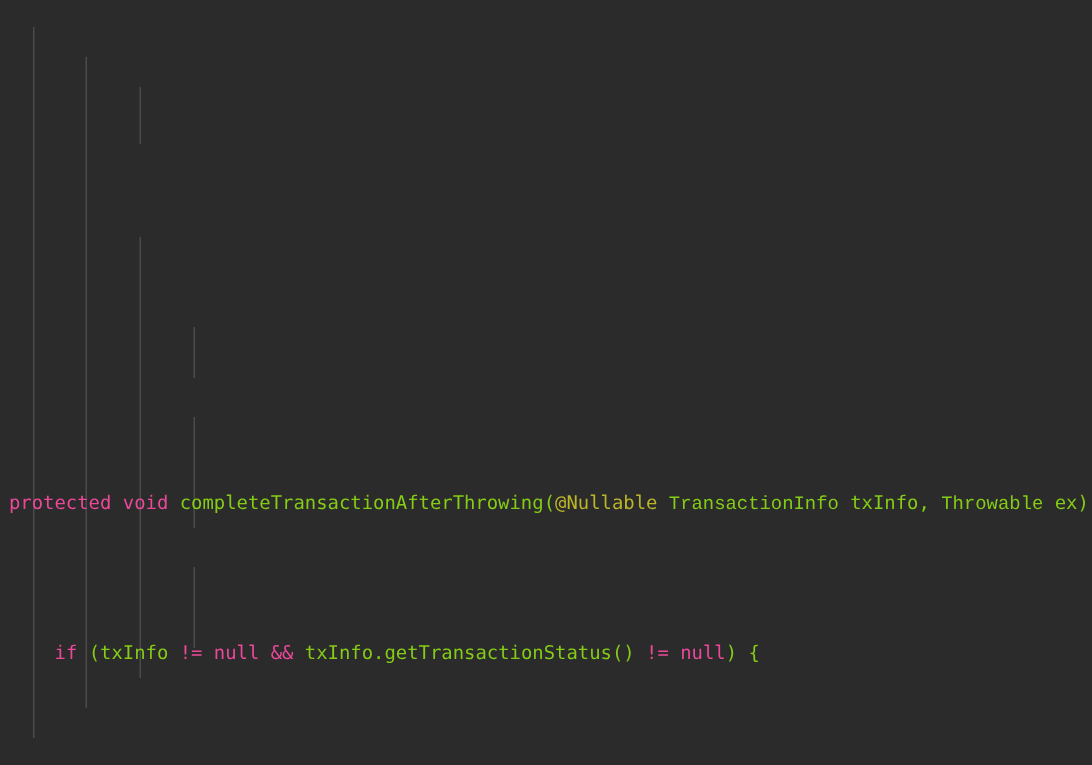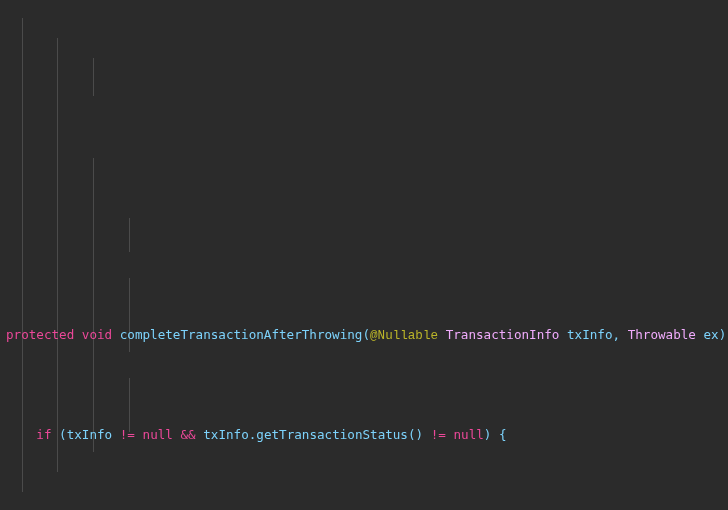--- a/index.html
+++ b/index.html
@@ -43,23 +43,23 @@
   .line {
     position: relative;
     height: 20.1px;
     padding-left: 6px;
     white-space: pre;
     z-index: 2;
   }
 
   
   .kw      { color: #ec4899; }           
-  .txt     { color: #7dd3fc; margin-top: 30px; } 
-  .ann     { color: #bbb529; font-family: Liberation Mono, monospace; }           
-  .type    { color: #f0abfc; }
+  .txt     { color: #84cc16; margin-top: 30px; } 
+  .ann     { color: #bbb529; }           
+  .type    { color: #84cc16; font-family: Liberation Mono, monospace; }
 </style>
 </head>
 <body>
 
 <div id="editor">
 
   
   <div class="guide" style="left:22px; top:18px;  height:474px;"></div>
   <div class="guide" style="left:57px; top:38px;  height:434px;"></div>
   <div class="guide" style="left:93px; top:58px;  height:38px;"></div>

